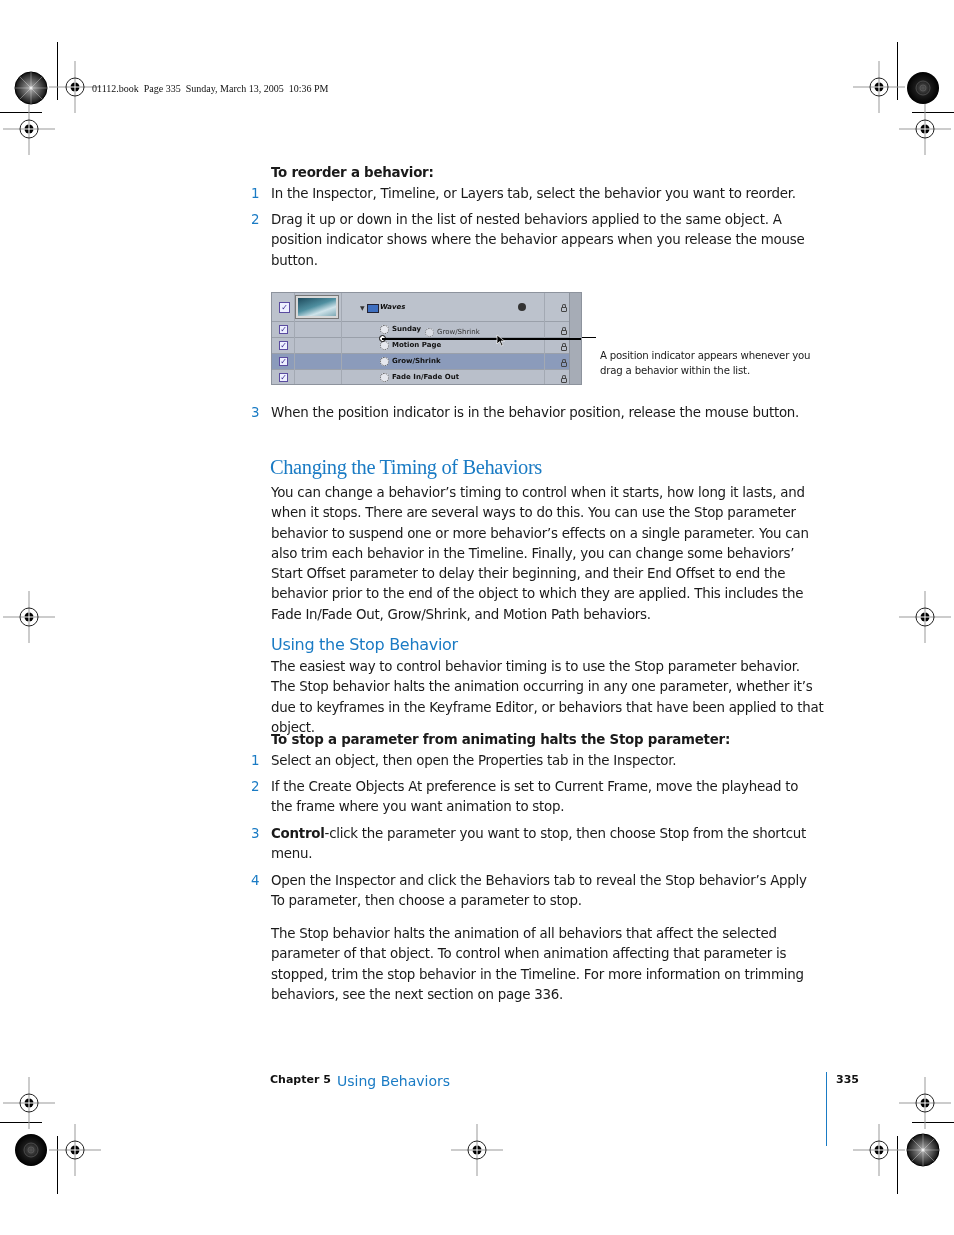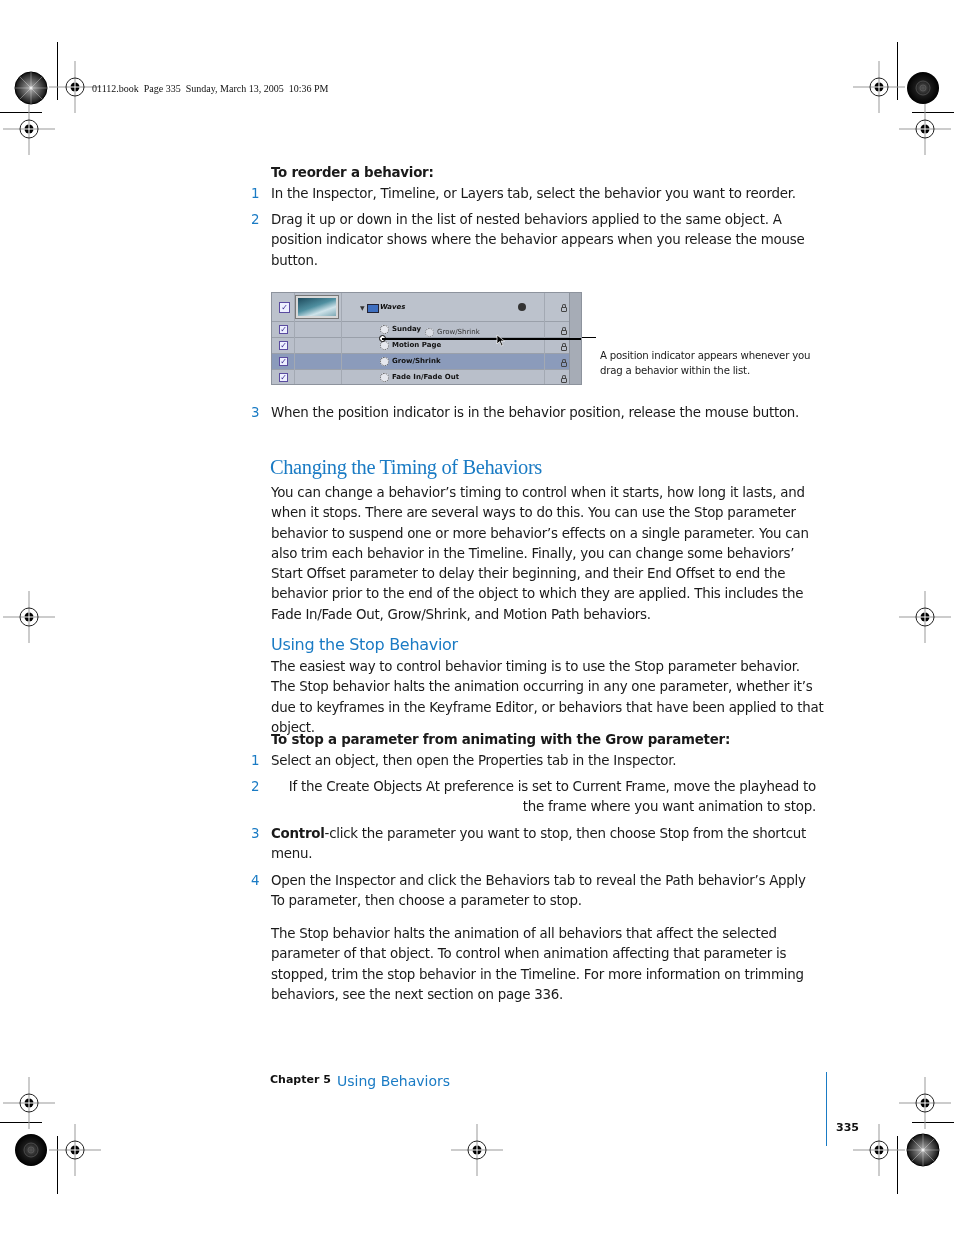--- a/index.html
+++ b/index.html
@@ -37,21 +37,21 @@
   .lock { position: absolute; width: 6px; height: 5px; border: 1px solid #444; border-radius: 1px; box-sizing: border-box; }
   .lock::before { content: ""; position: absolute; left: 0px; top: -4px; width: 4px; height: 4px; border: 1px solid #444; border-bottom: none; border-radius: 2px 2px 0 0; box-sizing: border-box; }
   .scrollbar { position: absolute; right: 0; top: 0; width: 11px; height: 100%; background: #a6acb6; border-left: 1px solid #8d939d; }
   .indicator-line { position: absolute; left: 110px; top: 45px; width: 217px; height: 2px; background: #000; }
   .callout-line { position: absolute; left: 582px; top: 337px; width: 14px; height: 1px; background: #000; }
   .callout { position: absolute; left: 600px; top: 328px; width: 215px; font-size: 10.2px; line-height: 15px; color: #1a1a1a; font-family: "DejaVu Sans", sans-serif; letter-spacing: -0.2px; margin-top: 20px; }
 
   .footer-chapter { position: absolute; left: 270px; top: 1073px; font-size: 11px; font-weight: bold; color: #111; font-family: "DejaVu Sans", sans-serif; }
   .footer-title { position: absolute; left: 337px; top: 1073px; font-size: 14px; color: #1a7bc4; font-family: "DejaVu Sans", sans-serif; }
   .footer-rule { position: absolute; left: 826px; top: 1072px; width: 1px; height: 74px; background: #1a7bc4; }
-  .footer-page { position: absolute; left: 836px; top: 1073px; font-size: 11px; font-weight: bold; color: #111; font-family: "DejaVu Sans", sans-serif; margin-top: 48px; }
+  .footer-page { position: absolute; left: 836px; top: 1073px; font-size: 11px; font-weight: bold; color: #111; font-family: "DejaVu Sans", sans-serif; }
 </style>
 </head>
 <body>
 
 <div>
 
   <div class="crop-line" style="left:57px;top:42px;width:1px;height:58px;"></div>
   <div class="crop-line" style="left:0;top:112px;width:42px;height:1px;"></div>
 
   <div class="crop-line" style="left:897px;top:42px;width:1px;height:58px;"></div>
@@ -185,37 +185,37 @@
   <span class="num">3</span>
   <span class="body">When the position indicator is in the behavior position, release the mouse button.</span>
 </div>
 
 <div class="h1">Changing the Timing of Behaviors</div>
 <div class="para txt" style="top:483px;width:556px;">You can change a behavior’s timing to control when it starts, how long it lasts, and when it stops. There are several ways to do this. You can use the Stop parameter behavior to suspend one or more behavior’s effects on a single parameter. You can also trim each behavior in the Timeline. Finally, you can change some behaviors’ Start Offset parameter to delay their beginning, and their End Offset to end the behavior prior to the end of the object to which they are applied. This includes the Fade In/Fade Out, Grow/Shrink, and Motion Path behaviors.</div>
 
 <div class="h2">Using the Stop Behavior</div>
 <div class="para txt" style="top:657px;width:556px;">The easiest way to control behavior timing is to use the Stop parameter behavior. The Stop behavior halts the animation occurring in any one parameter, whether it’s due to keyframes in the Keyframe Editor, or behaviors that have been applied to that object.</div>
 
-<div class="abs txt bold" style="left:271px;top:730px;">To stop a parameter from animating with the Grow parameter:</div>
+<div class="abs txt bold" style="left:271px;top:730px;">To stop a parameter from animating halts the Stop parameter:</div>
 
 <div class="step txt" style="top:751px;">
   <span class="num">1</span>
   <span class="body">Select an object, then open the Properties tab in the Inspector.</span>
 </div>
 <div class="step txt" style="top:777px;">
   <span class="num">2</span>
-  <span class="body" style="width:545px;text-align:right;">If the Create Objects At preference is set to Current Frame, move the playhead to the frame where you want animation to stop.</span>
+  <span class="body" style="width:545px;">If the Create Objects At preference is set to Current Frame, move the playhead to the frame where you want animation to stop.</span>
 </div>
 <div class="step txt" style="top:824px;">
   <span class="num">3</span>
   <span class="body" style="width:545px;"><span class="bold">Control</span><span>-click the parameter you want to stop, then choose Stop from the shortcut menu.</span></span>
 </div>
 <div class="step txt" style="top:871px;">
   <span class="num">4</span>
-  <span class="body" style="width:548px;">Open the Inspector and click the Behaviors tab to reveal the Path behavior’s Apply To parameter, then choose a parameter to stop.</span>
+  <span class="body" style="width:548px;">Open the Inspector and click the Behaviors tab to reveal the Stop behavior’s Apply To parameter, then choose a parameter to stop.</span>
 </div>
 
 <div class="para txt" style="top:924px;width:540px;">The Stop behavior halts the animation of all behaviors that affect the selected parameter of that object. To control when animation affecting that parameter is stopped, trim the stop behavior in the Timeline. For more information on trimming behaviors, see the next section on page 336.</div>
 
 <div class="footer-chapter">Chapter 5</div>
 <div class="footer-title">Using Behaviors</div>
 <div class="footer-rule"></div>
 <div class="footer-page">335</div>
 
 </body></html>

